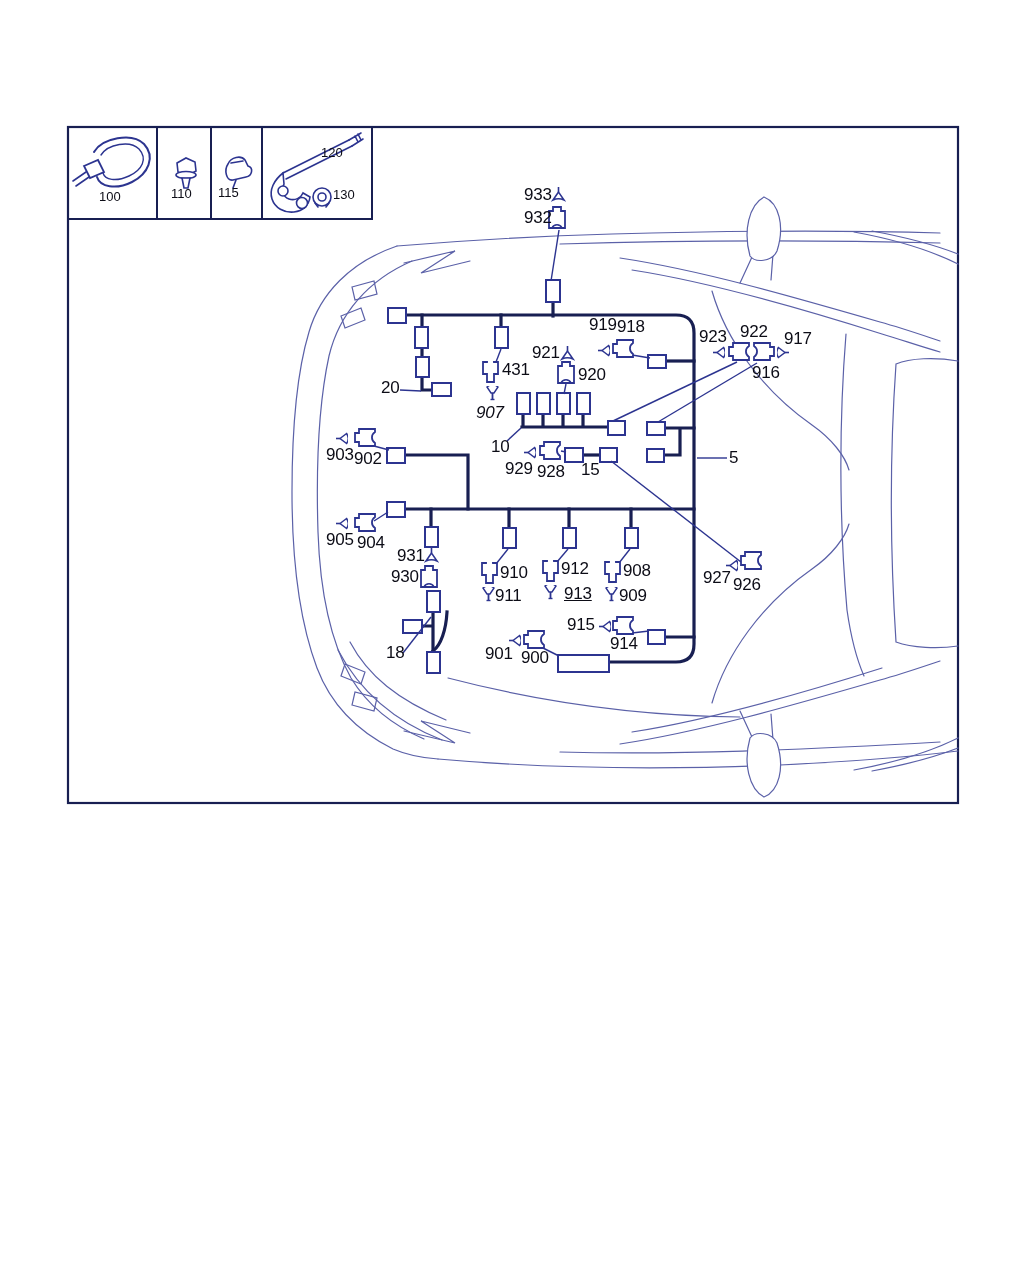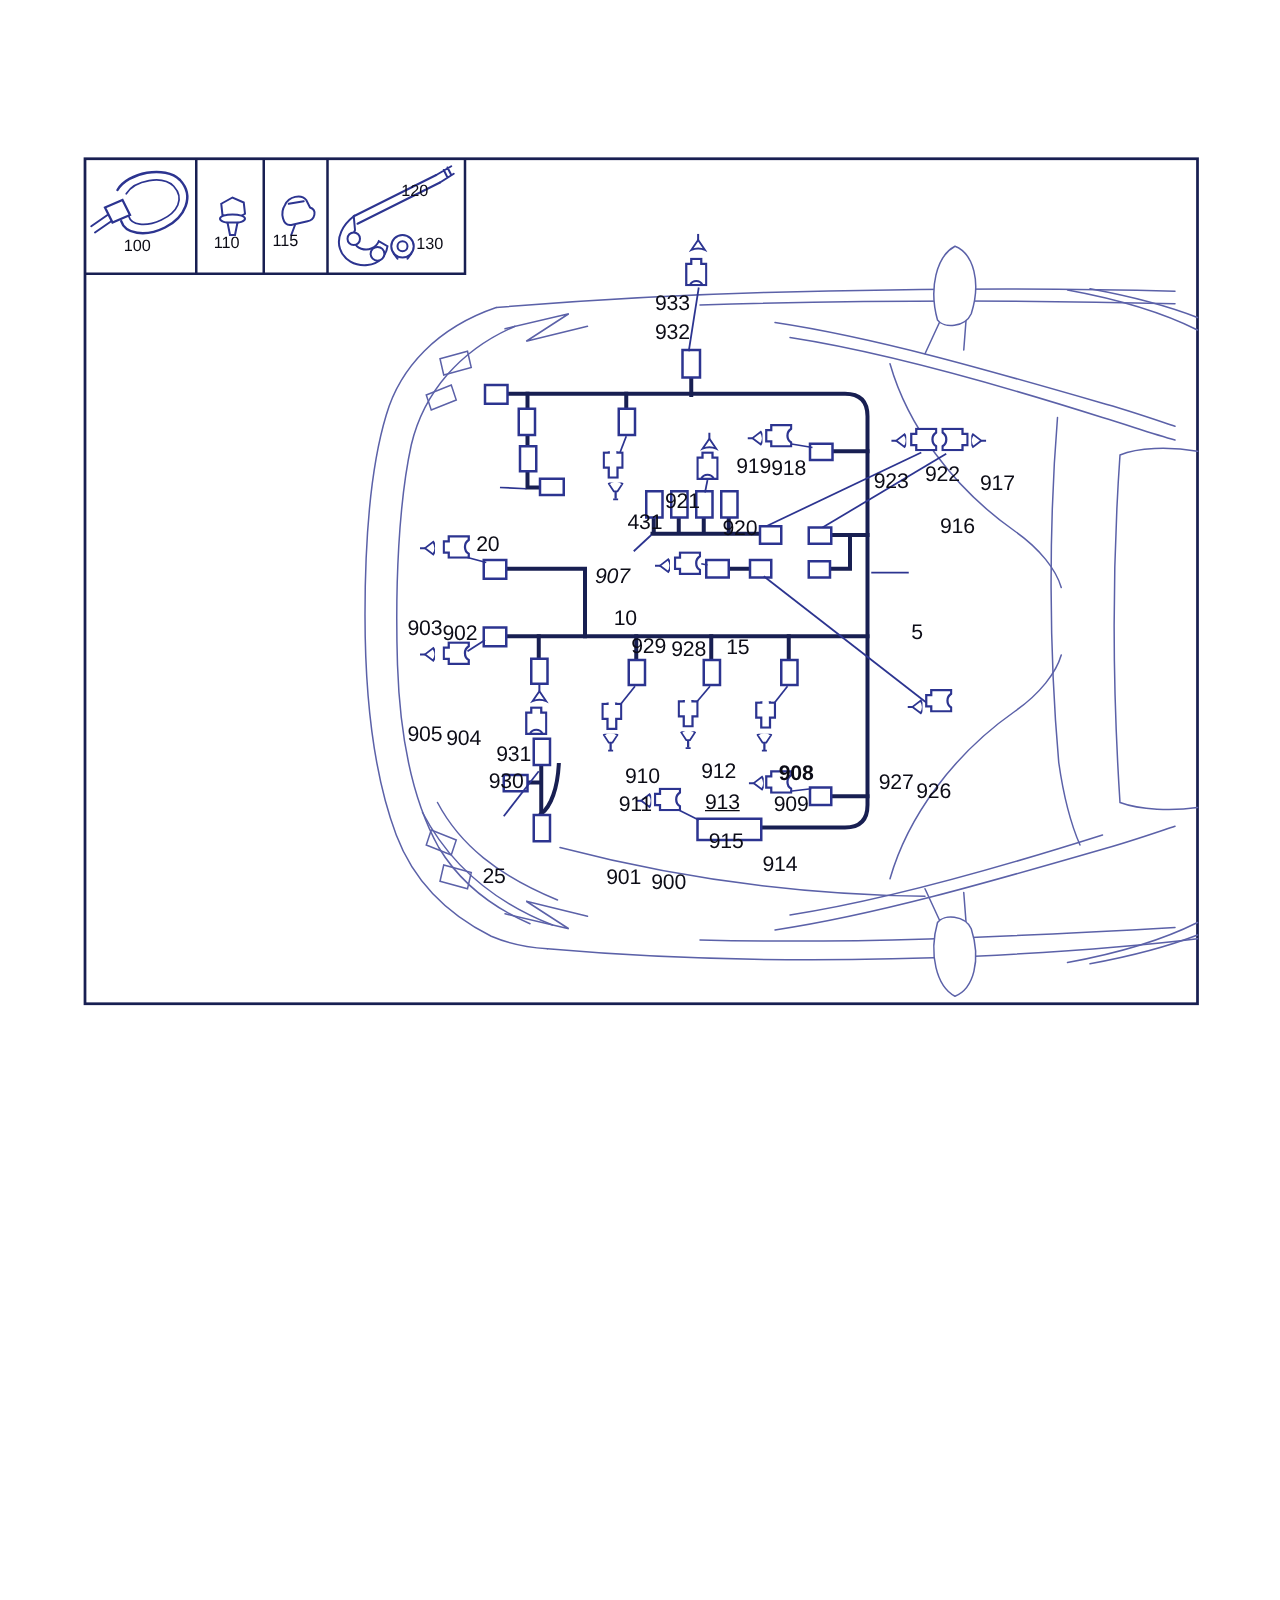--- a/index.html
+++ b/index.html
@@ -1,19 +1,19 @@
 <!DOCTYPE html>
 <html><head>
 <meta charset="utf-8">
 <style>
   html,body{margin:0;padding:0;background:#fff;}
   .stage{position:relative;width:1024px;height:1280px;background:#ffffff;overflow:hidden;}
   .stage svg{position:absolute;left:0;top:0;}
   .lbl{position:absolute;font-family:"Liberation Sans",sans-serif;font-size:17px;
-       color:#0c0c16;white-space:nowrap;letter-spacing:-0.2px;line-height:1;margin-top:48px;}
+       color:#0c0c16;white-space:nowrap;letter-spacing:-0.2px;line-height:1;}
   .legend-lbl{position:absolute;font-family:"Liberation Sans",sans-serif;font-size:13px;
        color:#0c0c16;white-space:nowrap;line-height:1;}
 </style>
 </head>
 <body>
 
 <div class="stage">
 
 <svg width="1024" height="1280" viewBox="0 0 1024 1280">
   <defs>
@@ -249,26 +249,26 @@
       <div class="lbl" style="left: 537px; top: 463px;">928</div>
       <div class="lbl" style="left: 581px; top: 461px;">15</div>
       <div class="lbl" style="left: 729px; top: 449px;">5</div>
       <div class="lbl" style="left: 381px; top: 379px;">20</div>
       <div class="lbl" style="left: 326px; top: 446px;">903</div>
       <div class="lbl" style="left: 354px; top: 450px;">902</div>
       <div class="lbl" style="left: 326px; top: 531px;">905</div>
       <div class="lbl" style="left: 357px; top: 534px;">904</div>
       <div class="lbl" style="left: 397px; top: 547px;">931</div>
       <div class="lbl" style="left: 391px; top: 568px;">930</div>
-      <div class="lbl" style="left: 386px; top: 644px;">25</div>
+      <div class="lbl" style="left: 386px; top: 644px;">18</div>
       <div class="lbl" style="left: 500px; top: 564px;">910</div>
       <div class="lbl" style="left: 495px; top: 587px;">911</div>
       <div class="lbl" style="left: 561px; top: 560px;">912</div>
       <div class="lbl" style="left: 564px; top: 585px; text-decoration: underline;">913</div>
-      <div class="lbl" style="left: 623px; top: 562px; font-weight: bold;">908</div>
+      <div class="lbl" style="left: 623px; top: 562px;">908</div>
       <div class="lbl" style="left: 619px; top: 587px;">909</div>
       <div class="lbl" style="left: 703px; top: 569px;">927</div>
       <div class="lbl" style="left: 733px; top: 576px;">926</div>
       <div class="lbl" style="left: 567px; top: 616px;">915</div>
       <div class="lbl" style="left: 610px; top: 635px;">914</div>
       <div class="lbl" style="left: 485px; top: 645px;">901</div>
       <div class="lbl" style="left: 521px; top: 649px;">900</div>
     </div>
 
 </div>

